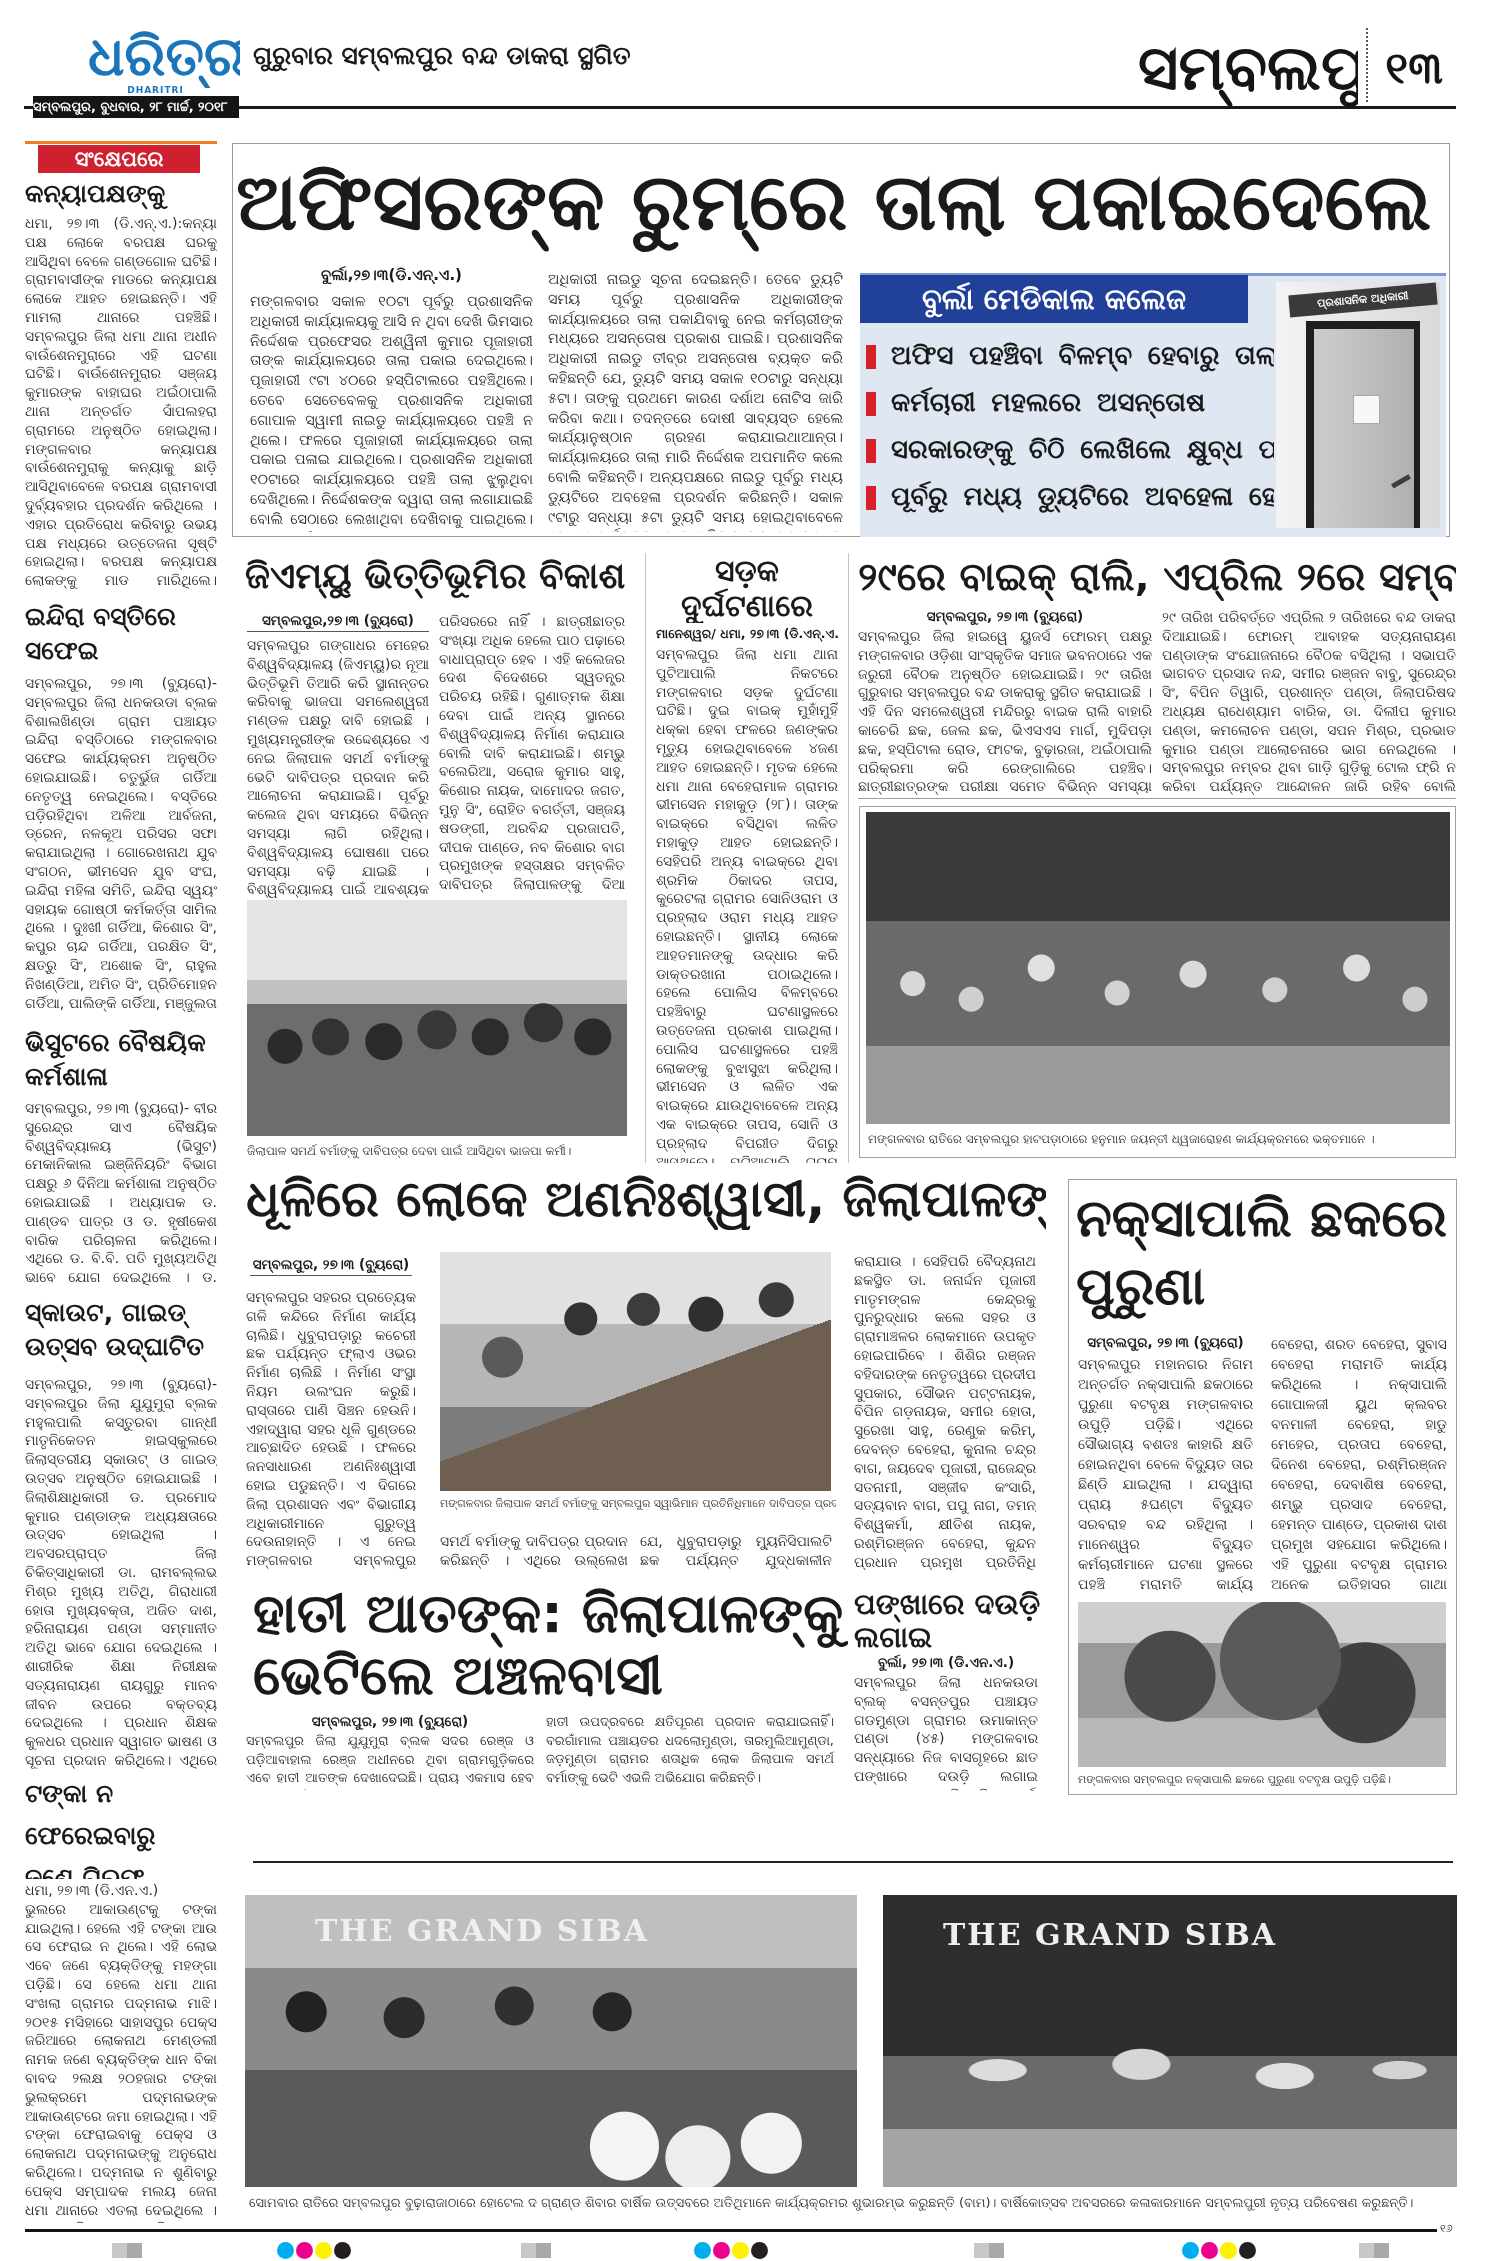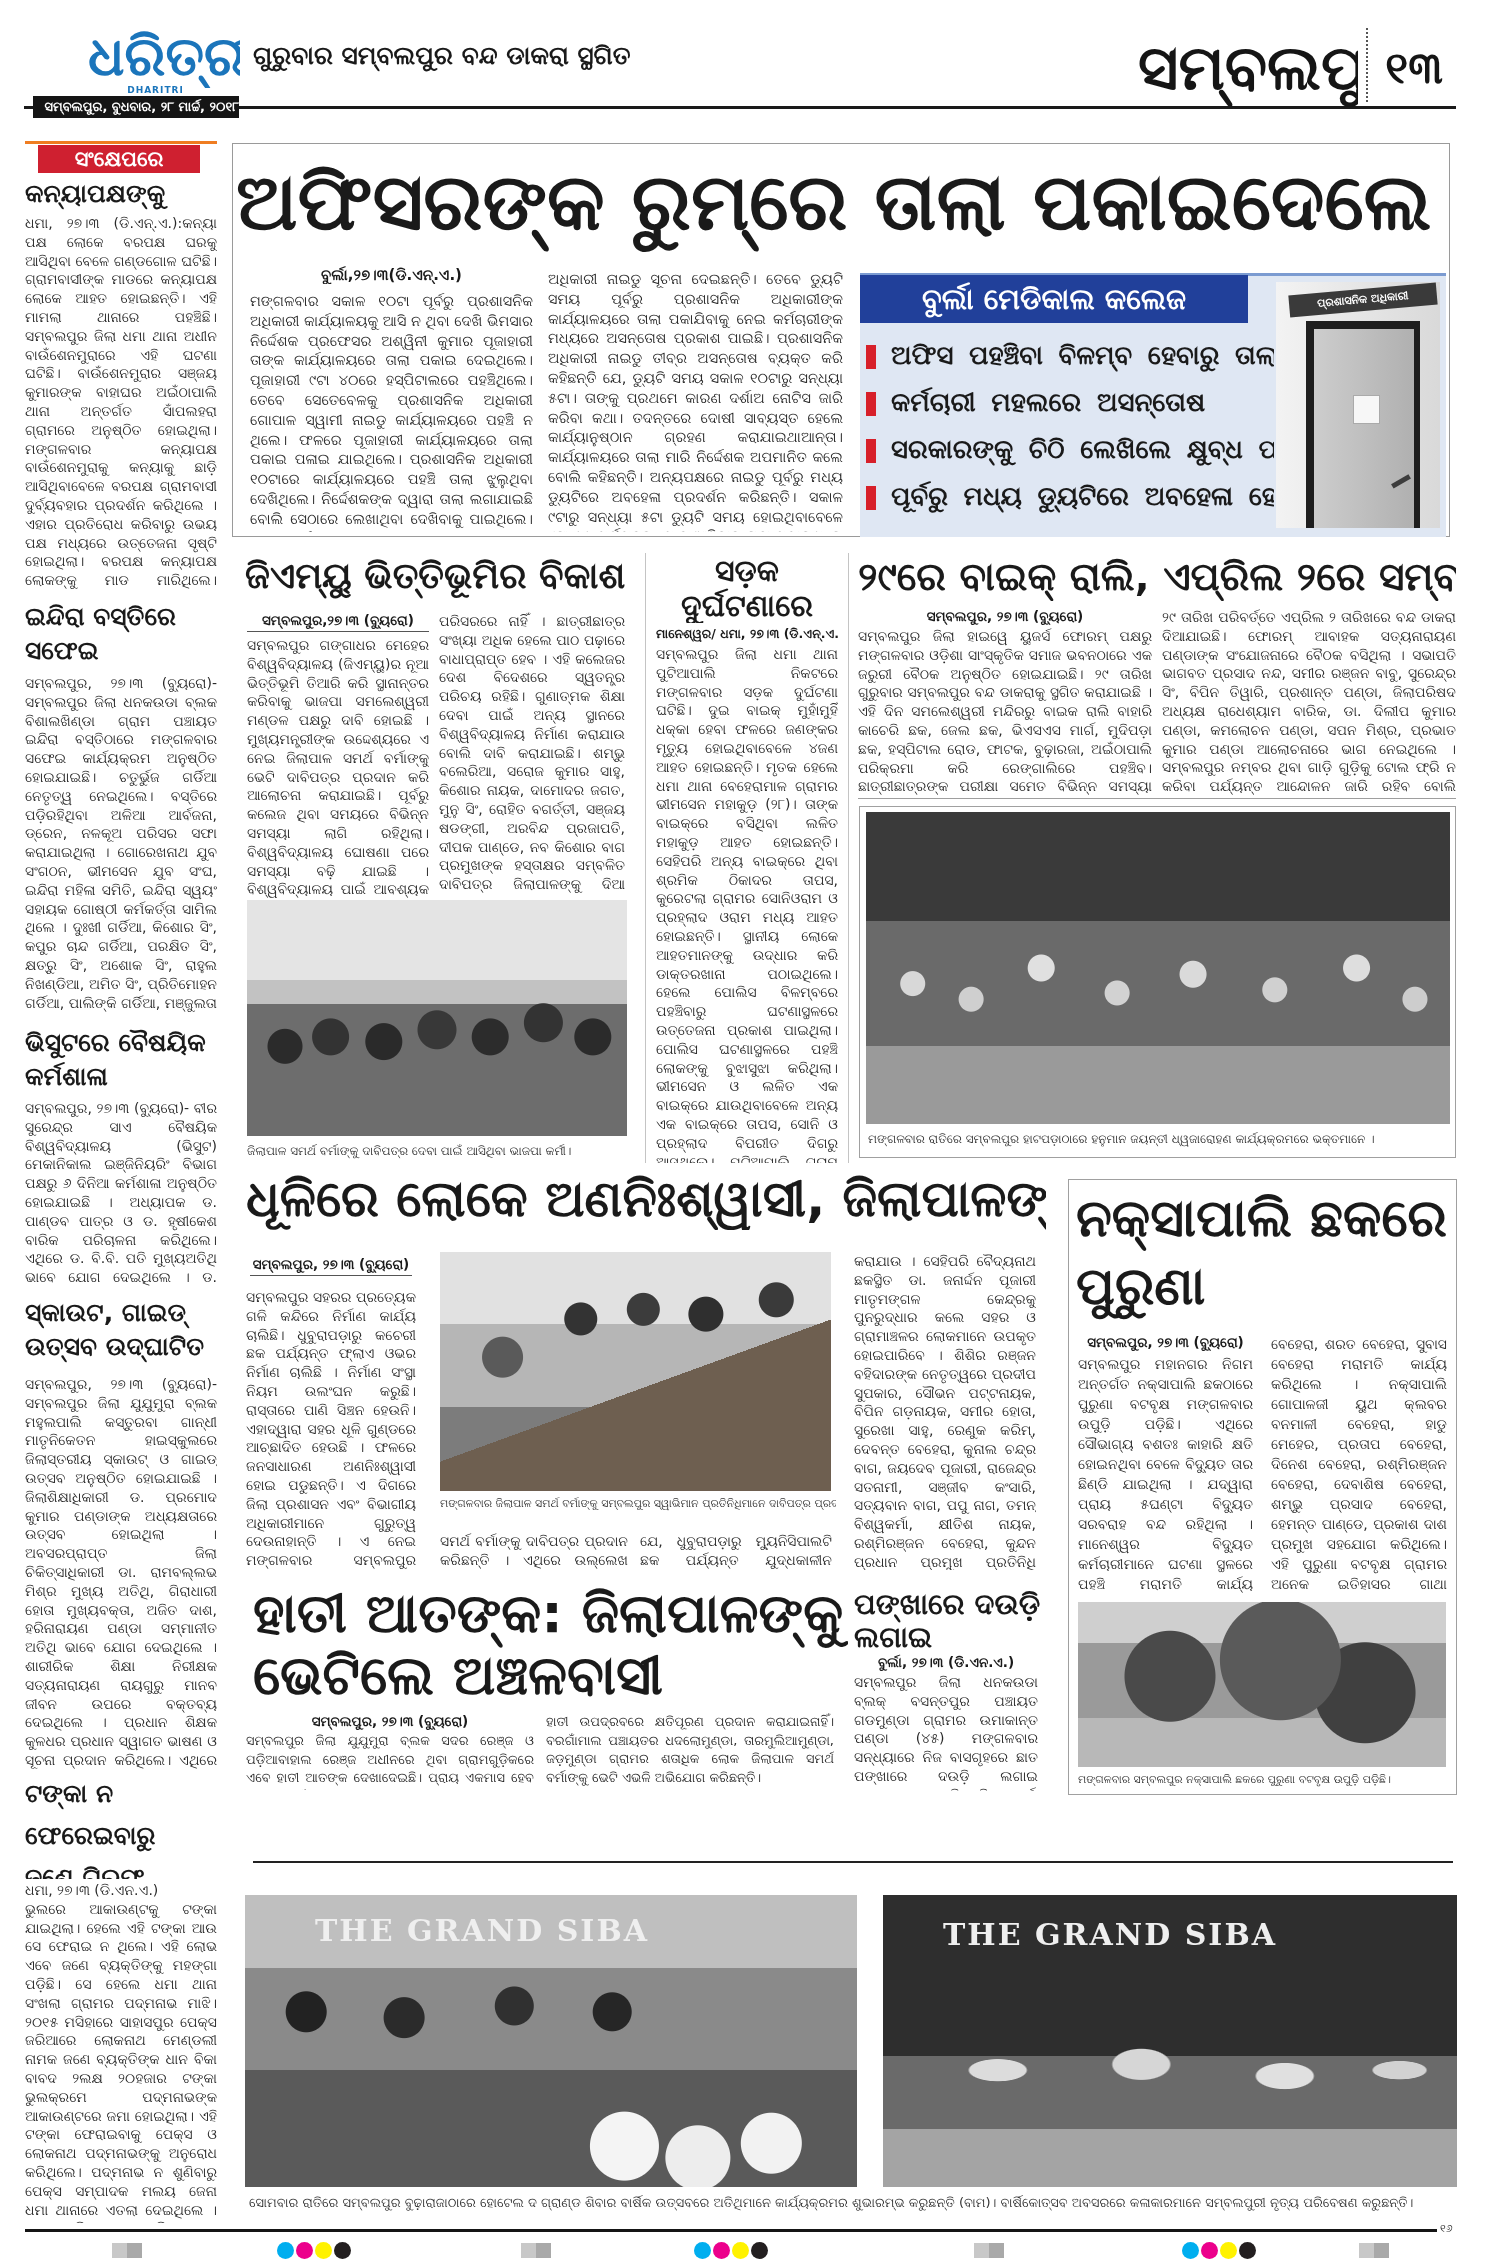--- a/index.html
+++ b/index.html
@@ -15,21 +15,21 @@
   .hline{position:absolute;height:1px;background:#9e9e9e;}
   .photo{position:absolute;overflow:hidden;background:#8a8a8a;}
 
   
   .logo{left:88px;top:26px;width:152px;height:62px;font-size:54px;line-height:62px;font-weight:bold;
         color:var(--brand_blue,#1b75bb);text-align:center;white-space:nowrap;overflow:hidden;}
   .logo-latin{left:118px;top:85px;width:75px;font-size:9px;font-weight:bold;letter-spacing:1px;
         color:var(--brand_blue,#1b75bb);text-align:center;}
   .mast-rule{left:24px;top:106px;width:1432px;height:3px;background:#1a1a1a;}
   .datebar{left:33px;top:96px;width:206px;height:22px;background:#151515;color:#fff;font-size:13px;
-        font-weight:bold;line-height:22px;text-align:right;white-space:nowrap;overflow:hidden;}
+        font-weight:bold;line-height:22px;text-align:left;white-space:nowrap;overflow:hidden;}
   .teaser-h{left:253px;top:40px;width:720px;font-size:25px;line-height:32px;font-weight:bold;color:#1a1a1a;white-space:nowrap;overflow:hidden;}
   .teaser-t{left:253px;top:74px;width:592px;height:40px;font-size:14px;line-height:19px;color:#222;overflow:hidden;}
   .edition{left:1138px;top:26px;width:220px;height:84px;font-size:62px;line-height:84px;font-weight:bold;color:#151515;white-space:nowrap;overflow:hidden;}
   .vdots{left:1366px;top:28px;height:74px;border-left:2px dotted #555;}
   .pageno{left:1374px;top:26px;width:80px;height:84px;font-size:44px;line-height:84px;font-weight:bold;color:#151515;text-align:center;overflow:hidden;}
 
   
   .briefs-label{left:38px;top:145px;width:162px;height:28px;background:var(--section_red,#cf2030);color:#fff;
         font-size:21px;font-weight:bold;line-height:28px;text-align:center;overflow:hidden;}
   .bh{left:25px;width:192px;font-size:25px;line-height:34px;}

